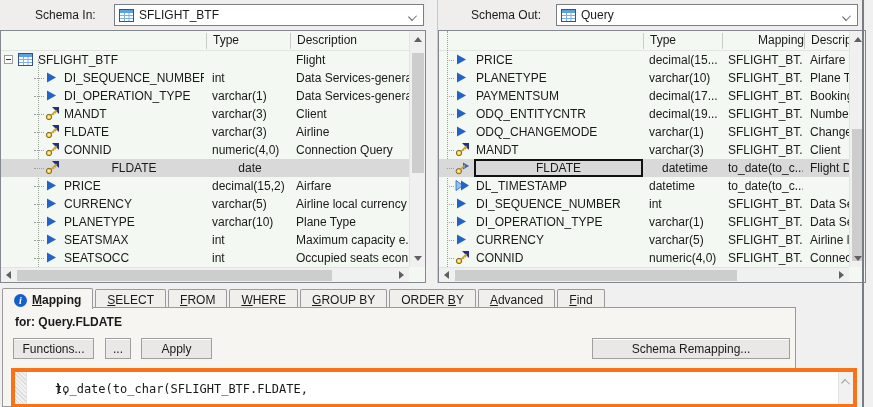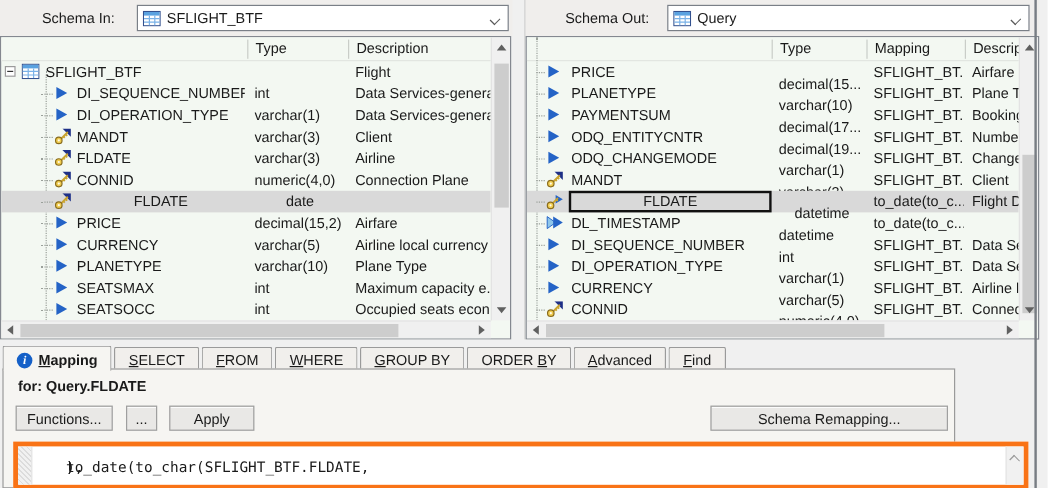--- a/index.html
+++ b/index.html
@@ -25,21 +25,21 @@
   .cb-chevron { position:absolute; right:7px; top:8px; width:7px; height:7px; border-left:1.6px solid #5a5a5a; border-bottom:1.6px solid #5a5a5a; transform:rotate(-45deg) scale(1,.8); }
 
   .tree { position:absolute; left:0; top:30px; bottom:0; right:0; background:#f3f8f2; border:1px solid #848890; overflow:hidden; }
   .panel-left .tree { right:1px; }
 
   .tree-header { position:absolute; left:0; top:0; right:16px; height:20px; background:#f3f8f2; border-bottom:1px solid #e2e6e1; }
   .tree-header .hcol { position:absolute; top:2px; padding-left:6px; border-left:1px solid #c9cdc8; height:16px; white-space:nowrap; overflow:hidden; }
   .panel-left  .hcol.c1 { left:205px; width:84px; }
   .panel-left  .hcol.c2 { left:289px; width:118px; }
   .panel-right .hcol.c1 { left:204px; width:79px; }
-  .panel-right .hcol.c2 { left:283px; width:82px; }
+  .panel-right .hcol.c2 { left:283px; width:82px;text-align:right; }
   .panel-right .hcol.c3 { left:365px; width:46px; }
 
   .rows { position:absolute; left:0; top:20px; right:16px; bottom:15px; overflow:hidden; }
   .row { position:relative; height:18px; white-space:nowrap; }
   .row.selected { background:#d9d9d9;text-align:center; }
   .cell { position:absolute; top:2px; overflow:hidden; text-overflow:clip; }
   .icon { position:absolute; top:2px; width:15px; height:14px; }
   .icon svg { display:none; position:absolute; left:0; top:0; }
   .icon[data-icon="arrow-icon"]        .i-arrow  { display:block; }
   .icon[data-icon="double-arrow-icon"] .i-darrow { display:block; }
@@ -57,21 +57,21 @@
   .panel-left .cell.name { left:63px; width:140px; }
   .panel-left .row.root .cell.name { left:37px; }
   .panel-left .cell.type { left:211px; width:76px; }
   .panel-left .cell.desc { left:295px; width:113px; }
   .panel-left .row:not(.root)::before { content:""; position:absolute; left:33px; top:9px; width:10px; border-top:1px dotted #9aa09a; }
   .panel-left .tree-vline { position:absolute; left:37px; top:28px; height:208px; border-left:1px dotted #9aa09a; }
 
   
   .panel-right .icon { left:16px; }
   .panel-right .cell.name { left:37px; width:165px; }
-  .panel-right .cell.type { left:210px; width:72px;margin-top:10px; }
+  .panel-right .cell.type { left:210px; width:72px; }
   .panel-right .cell.map  { left:289px; width:75px; }
   .panel-right .cell.desc { left:371px; width:40px; }
   .panel-right .row::before { content:""; position:absolute; left:8px; top:9px; width:7px; border-top:1px dotted #9aa09a; }
   .panel-right .tree-vline { position:absolute; left:8px; top:0; height:250px; border-left:1px dotted #9aa09a; }
   .row.focused .cell.name { outline:2px solid #111; outline-offset:0px; }
 
   
   .vscroll { position:absolute; top:0; right:0; width:16px; bottom:15px; background:#f0f0f0; border-left:1px solid #e3e3e3; }
   .hscroll { position:absolute; left:0; right:16px; bottom:0; height:15px; background:#f0f0f0; border-top:1px solid #e3e3e3; }
   .thumb-v { position:absolute; left:2px; width:12px; background:#cdcdcd; }
@@ -215,21 +215,21 @@
               <svg class="i-key" width="15" height="14" viewBox="0 0 15 14">
                 <polygon points="7,0 14,0 14,7" fill="#1d2f87"></polygon>
                 <path d="M6 8.5 L11.5 3 M9.4 4.6 L11 6.2 M7.6 6.4 L9 7.8" stroke="#c9a32e" stroke-width="1.6" fill="none"></path>
                 <circle cx="4" cy="10" r="2.7" fill="#f0cc4e" stroke="#8a6d1d"></circle>
                 <circle cx="4" cy="10" r="0.9" fill="#fffbe8"></circle>
               </svg>
 
             </span>
             <span class="cell name">CONNID</span>
             <span class="cell type">numeric(4,0)</span>
-            <span class="cell desc">Connection Plane</span>
+            <span class="cell desc">Connection Query</span>
           </div>
 
           <div class="row selected">
 
             <span class="icon" data-icon="key-icon">
 
               <svg class="i-key" width="15" height="14" viewBox="0 0 15 14">
                 <polygon points="7,0 14,0 14,7" fill="#1d2f87"></polygon>
                 <path d="M6 8.5 L11.5 3 M9.4 4.6 L11 6.2 M7.6 6.4 L9 7.8" stroke="#c9a32e" stroke-width="1.6" fill="none"></path>
                 <circle cx="4" cy="10" r="2.7" fill="#f0cc4e" stroke="#8a6d1d"></circle>

